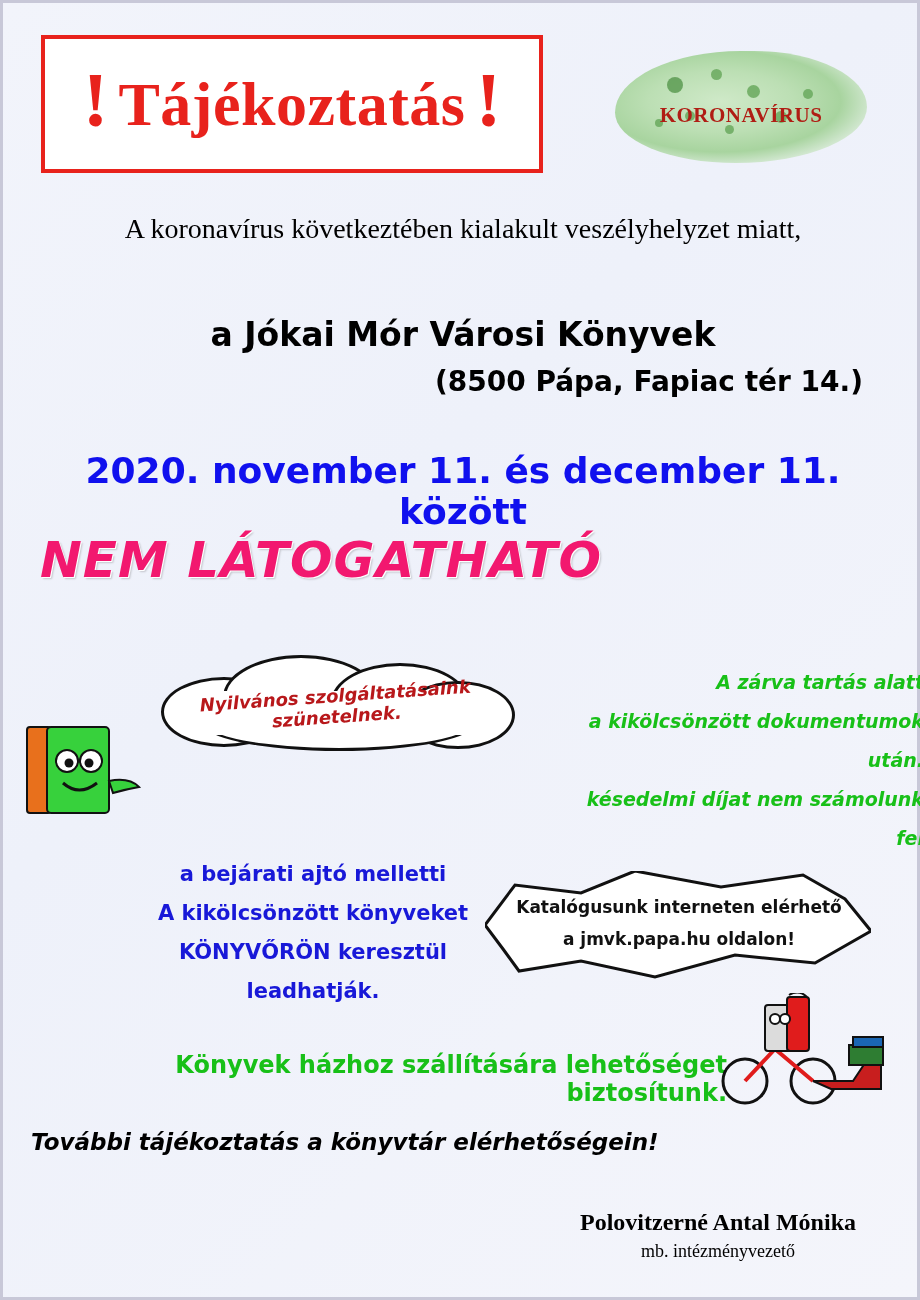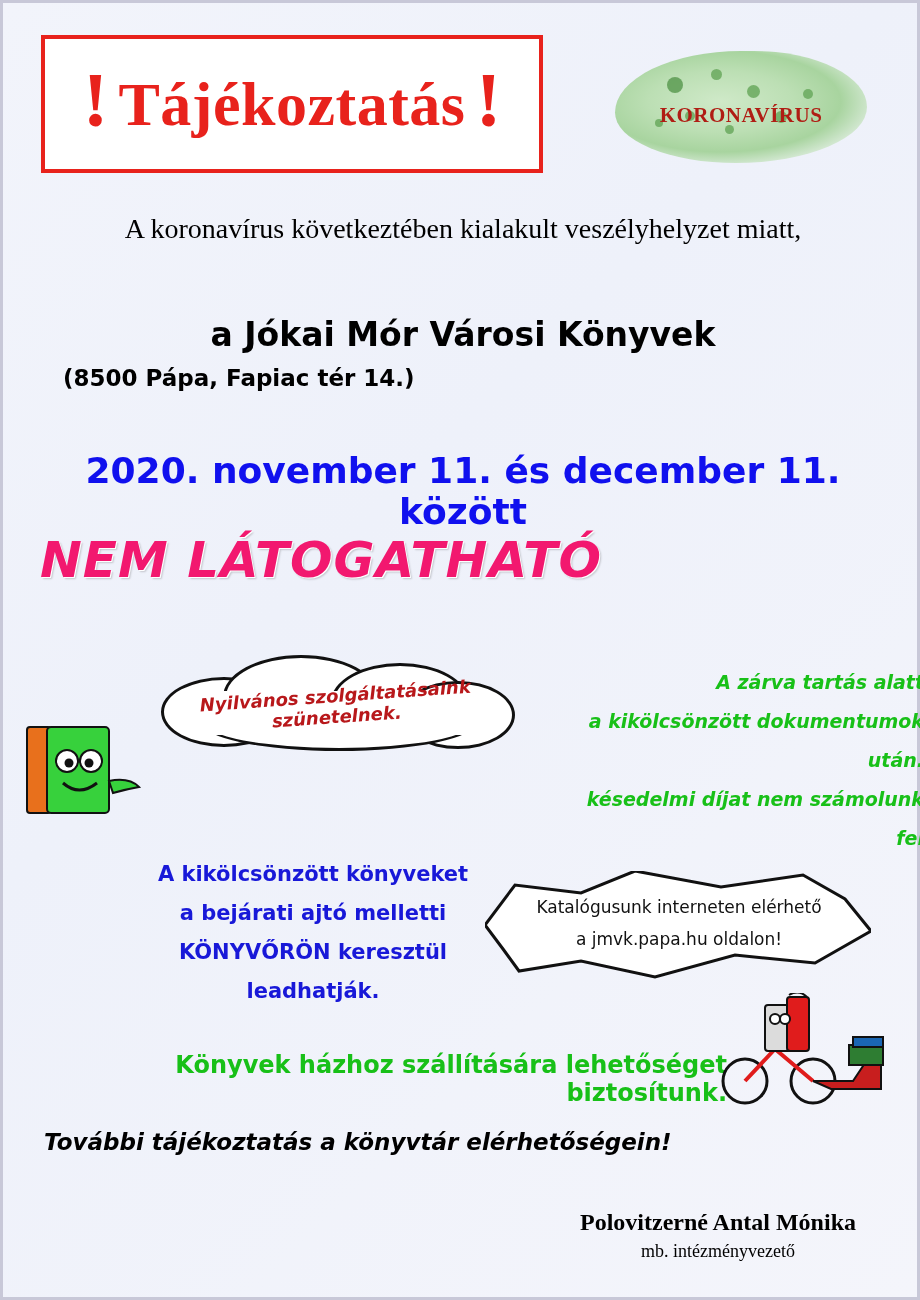--- a/index.html
+++ b/index.html
@@ -118,23 +118,23 @@
     font-family: "DejaVu Sans", sans-serif;
     font-size: 33px;
     font-weight: bold;
     color: #000000;
   }
   .library-address {
     position: absolute;
     left: 60px;
     top: 362px;
     width: 800px;
-    text-align: left;
-    font-family: "DejaVu Sans", sans-serif;
-    font-size: 23px;
+    text-align: right;
+    font-family: "DejaVu Sans", sans-serif;
+    font-size: 28px;
     font-weight: bold;
     color: #000000;
   }
 
   .date-range {
     position: absolute;
     left: 40px;
     top: 440px;
     width: 840px;
     text-align: center;
@@ -248,21 +248,21 @@
     height: 108px;
   }
   .burst-text {
     position: absolute;
     left: 508px;
     top: 888px;
     width: 336px;
     text-align: center;
     font-family: "DejaVu Sans", sans-serif;
     font-size: 17px;
-    font-weight: normal;
+    font-weight: bold;
     color: #111111;
     line-height: 1.9;
   }
 
   
   .delivery {
     position: absolute;
     left: 24px;
     top: 1048px;
     width: 700px;
@@ -284,21 +284,20 @@
     position: absolute;
     left: 28px;
     top: 1126px;
     width: 740px;
     text-align: left;
     font-family: "DejaVu Sans", sans-serif;
     font-size: 23px;
     font-weight: bold;
     font-style: italic;
     color: #000000;
-    margin-left: 13px;
   }
 
   .wish {
     position: absolute;
     left: 58px;
     top: 1216px;
     width: 280px;
     font-family: "DejaVu Sans", sans-serif;
     font-size: 17px;
     font-weight: bold;
@@ -381,22 +380,22 @@
     <rect x="30" y="6" width="62" height="86" rx="4" fill="#37d13c" stroke="#111" stroke-width="2"></rect>
     <circle cx="50" cy="40" r="11" fill="#ffffff" stroke="#111" stroke-width="2"></circle>
     <circle cx="74" cy="40" r="11" fill="#ffffff" stroke="#111" stroke-width="2"></circle>
     <circle cx="52" cy="42" r="4.5" fill="#111"></circle>
     <circle cx="72" cy="42" r="4.5" fill="#111"></circle>
     <path d="M46 62 Q62 76 80 62" stroke="#111" stroke-width="3" fill="none"></path>
     <path d="M92 60 Q112 56 122 66 Q110 68 96 72 Z" fill="#37d13c" stroke="#111" stroke-width="2"></path>
   </svg>
 
   <div class="return-note">
+    <div>a bejárati ajtó melletti</div>
     <div>A kikölcsönzött könyveket</div>
-    <div>a bejárati ajtó melletti</div>
     <div>KÖNYVŐRÖN keresztül leadhatják.</div>
   </div>
 
   <svg class="burst" viewBox="0 0 386 108">
     <polygon points="0,54 30,14 96,22 150,0 236,16 318,4 360,28 386,60 330,92 250,84 170,106 96,90 34,100 18,78" fill="#ffffff" stroke="#111111" stroke-width="3"></polygon>
   </svg>
   <div class="burst-text">
     <div>Katalógusunk interneten elérhető</div>
     <div>a jmvk.papa.hu oldalon!</div>
   </div>

